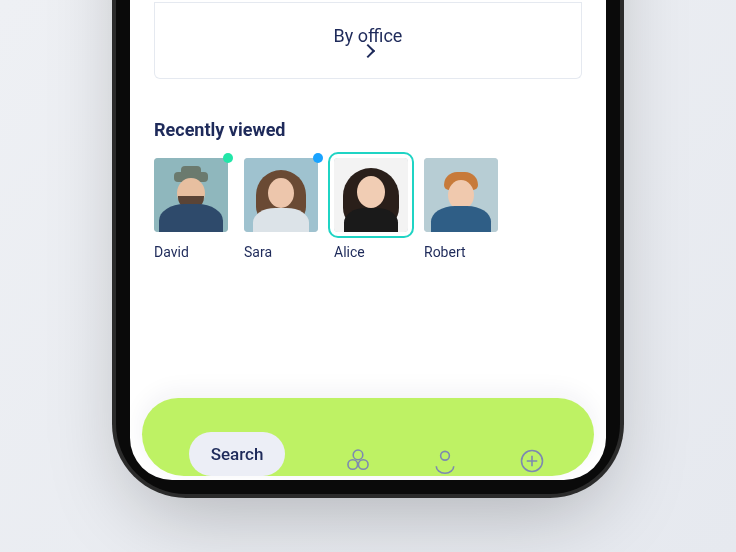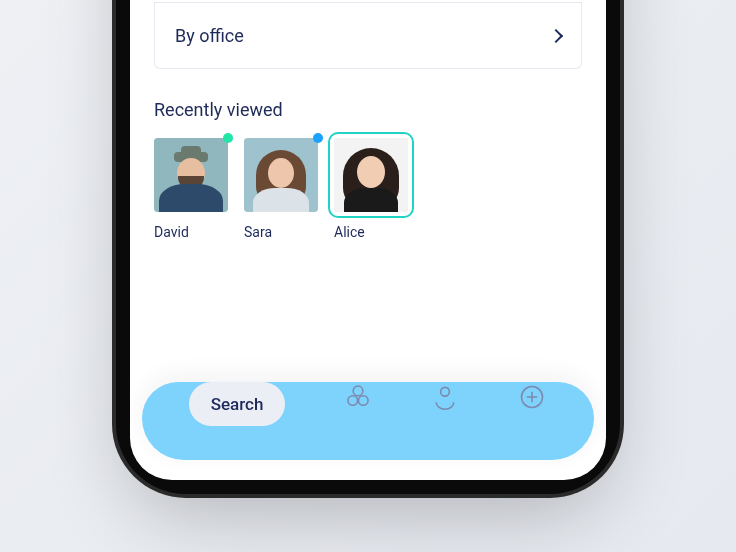--- a/index.html
+++ b/index.html
@@ -48,38 +48,39 @@
     border-radius: 0 0 6px 6px;
     background: #fff;
   }
   .filter-row {
     display: flex;
     align-items: center;
     justify-content: space-between;
     padding: 22px 20px;
     border-top: 1px solid #e5e9f0;
     cursor: pointer;
+    flex-direction: column;
   }
   .filter-label {
     font-size: 18px;
     color: #1e2a5a;
     font-weight: 400;
   }
   .chev {
     width: 10px; height: 10px;
     border-right: 2px solid #1e2a5a;
     border-bottom: 2px solid #1e2a5a;
     transform: rotate(-45deg);
   }
 
   
   .section-title {
-    margin-top: 30px;
+    margin-top: 40px;
     font-size: 18px;
-    font-weight: 400;
+    font-weight: 700;
     color: #1e2a5a;
   }
 
   
   .people {
     margin-top: 18px;
     display: flex;
     gap: 16px;
   }
   .person {
@@ -159,27 +160,27 @@
   .p-robert .body { bottom:0; width:60px; height:26px; background:#2f5e86; }
   
   .p-halle .hair { position:absolute; top:12px; left:50%; transform:translateX(-50%); width:46px; height:50px; background:#c9a96a; border-radius:24px 24px 16px 16px; }
   .p-halle .head { top:20px; width:24px; height:28px; background:#eec8ae; }
   .p-halle .body { bottom:0; width:54px; height:24px; background:#2a2a2a; }
 
   
   .bottom-nav {
     position: absolute;
     left: 12px; right: 12px;
-    bottom: 20px;
+    bottom: 4px;
     height: 78px;
-    background: #7dd3fc;
+    background: #bef264;
     border-radius: 38px 38px 44px 44px;
     box-shadow: 0 -6px 24px rgba(30,42,90,0.06);
     display: flex;
-    align-items: flex-start;
+    align-items: flex-end;
     justify-content: space-around;
     padding: 0 18px;
   }
   .nav-item {
     display: flex;
     align-items: center;
     justify-content: center;
     cursor: pointer;
     color: #7d89b0;
   }
@@ -247,20 +248,32 @@
                 <div class="portrait bg-white p-alice">
               <div class="hair"></div>
                   <div class="head"></div>
                   <div class="body"></div>
             </div>
               </div>
           </div>
           <div class="person-name">Alice</div>
         </div>
 
+        <div class="person">
+          <div class="avatar-wrap">
+            <div class="avatar">
+                <div class="portrait bg-light p-robert">
+              <div class="hair"></div>
+                  <div class="head"></div>
+                  <div class="body"></div>
+            </div>
+              </div>
+          </div>
+          <div class="person-name">Robert</div>
+        </div>
 
 
       </div>
 
       <div class="bottom-nav">
         <div class="nav-item nav-search">
           <span>Search</span>
         </div>
         <div class="nav-item">
           <span class="nav-icon">

